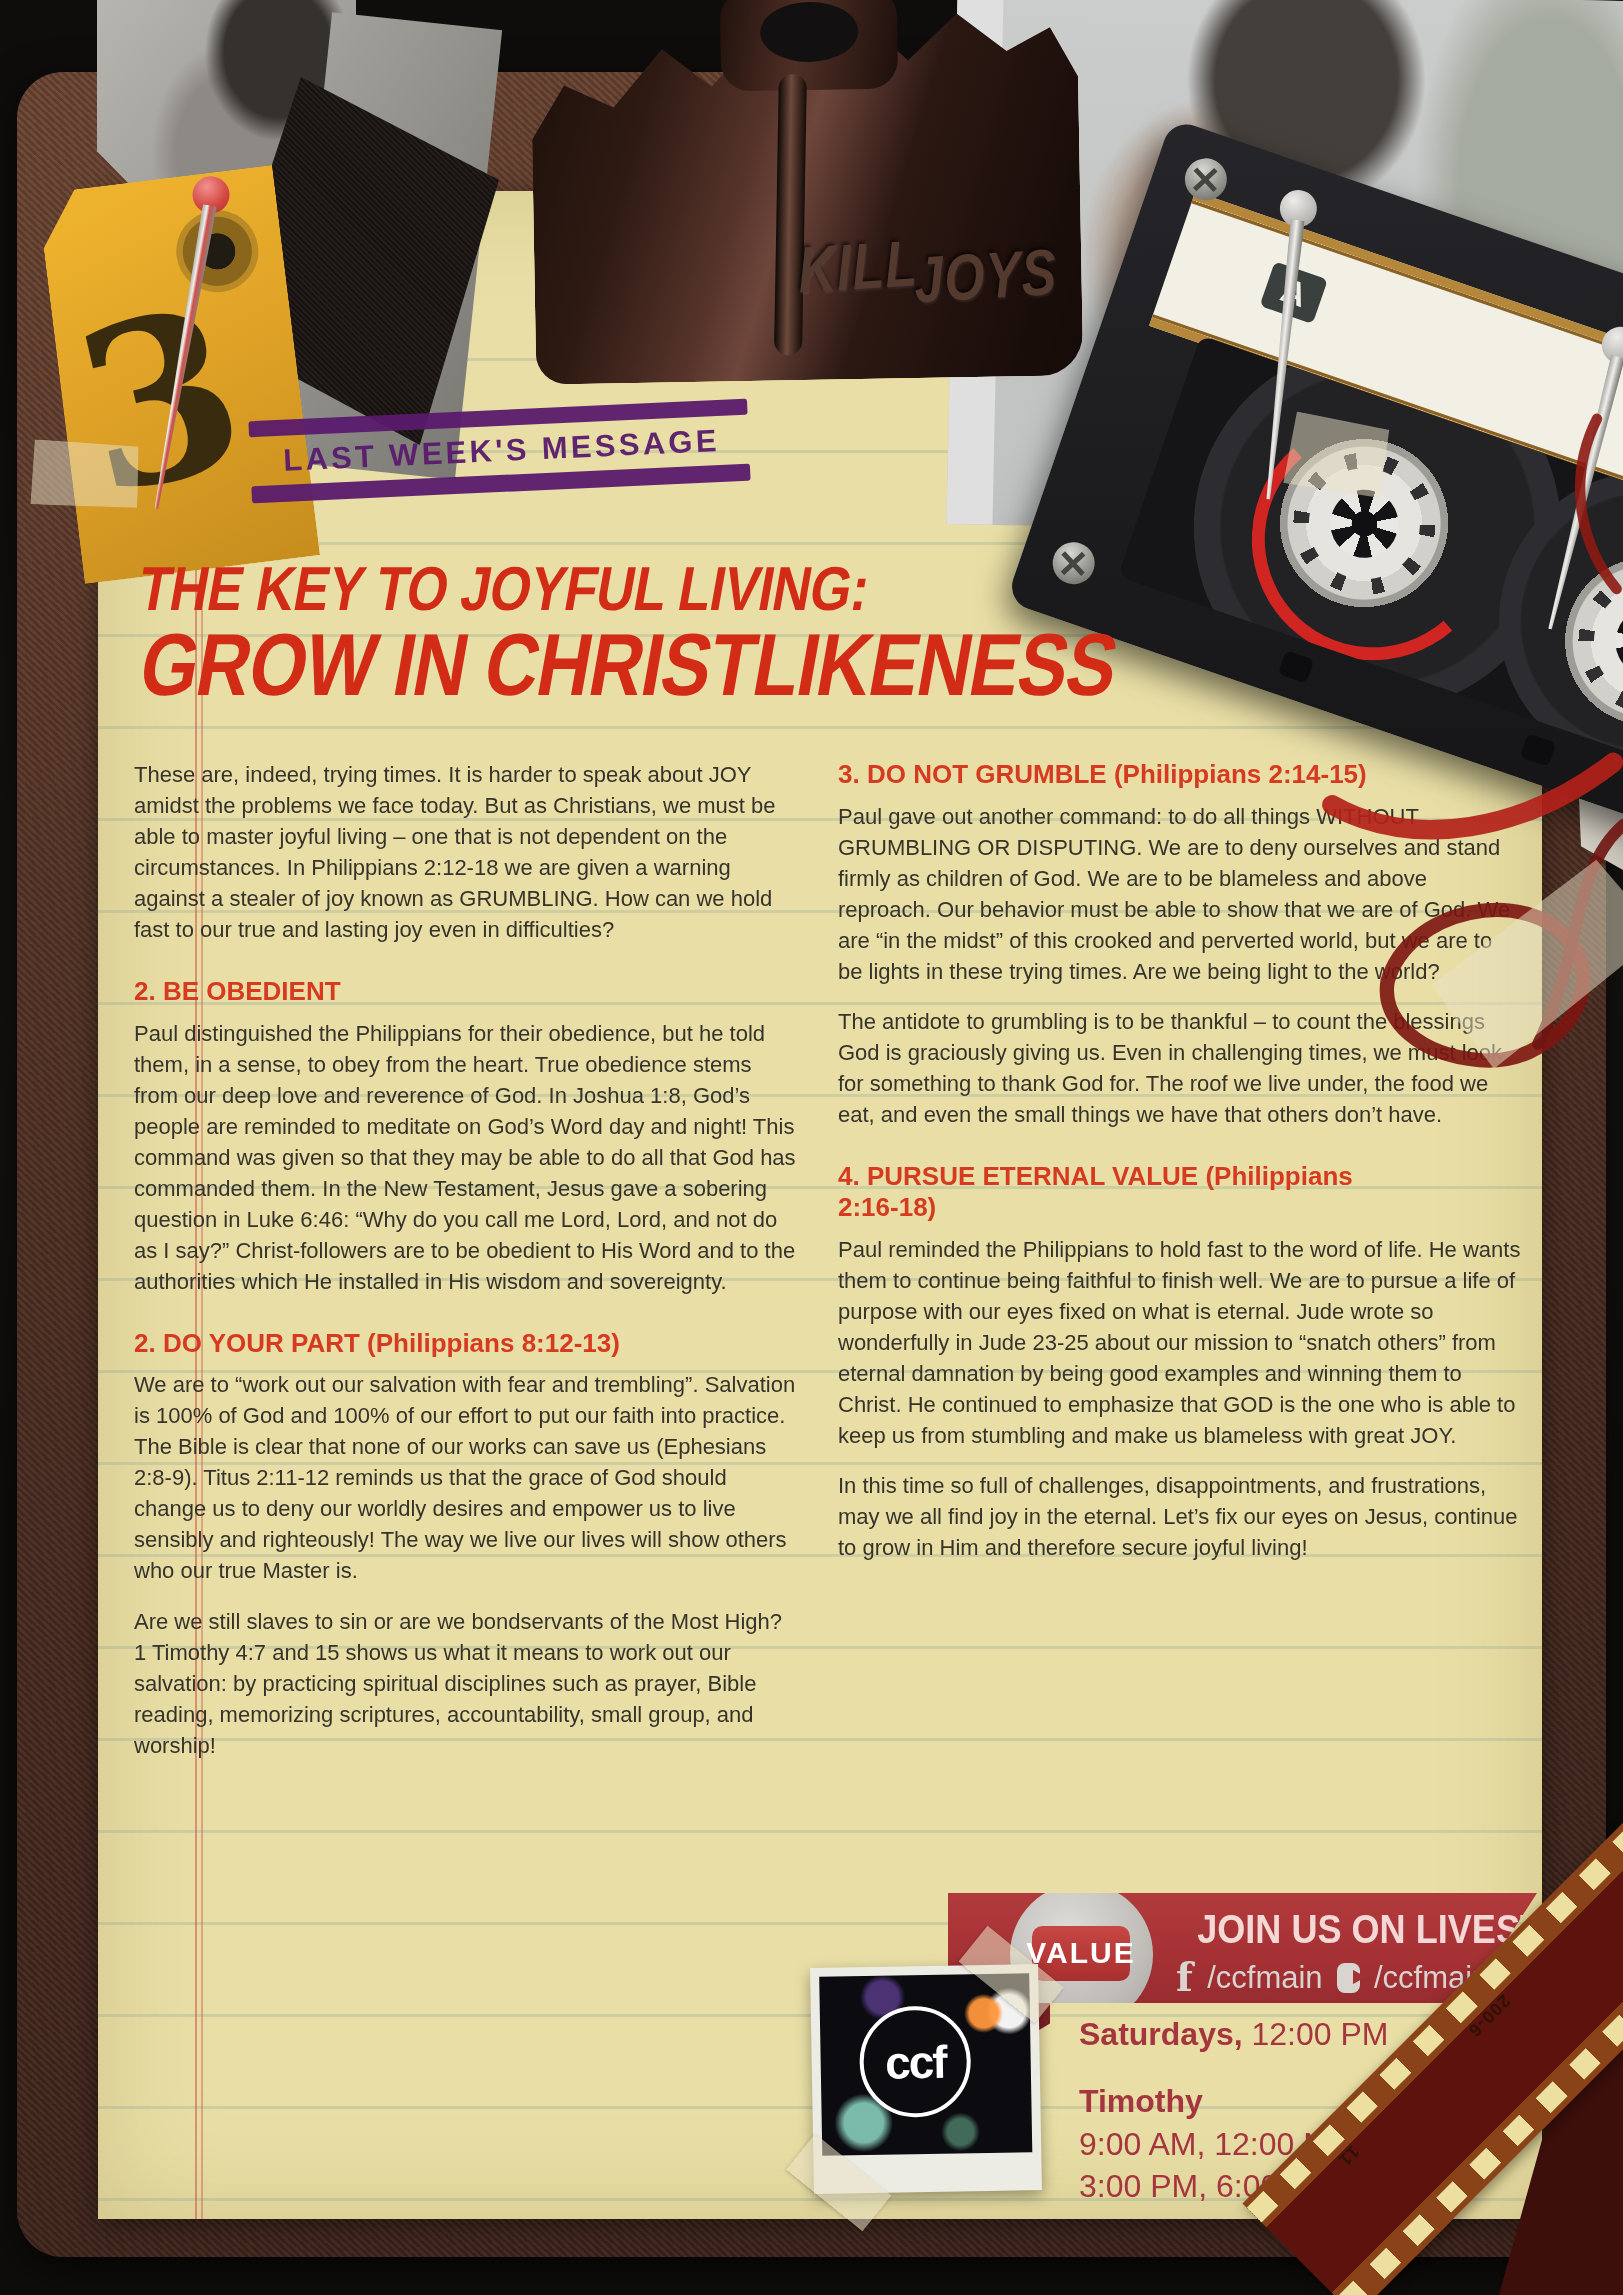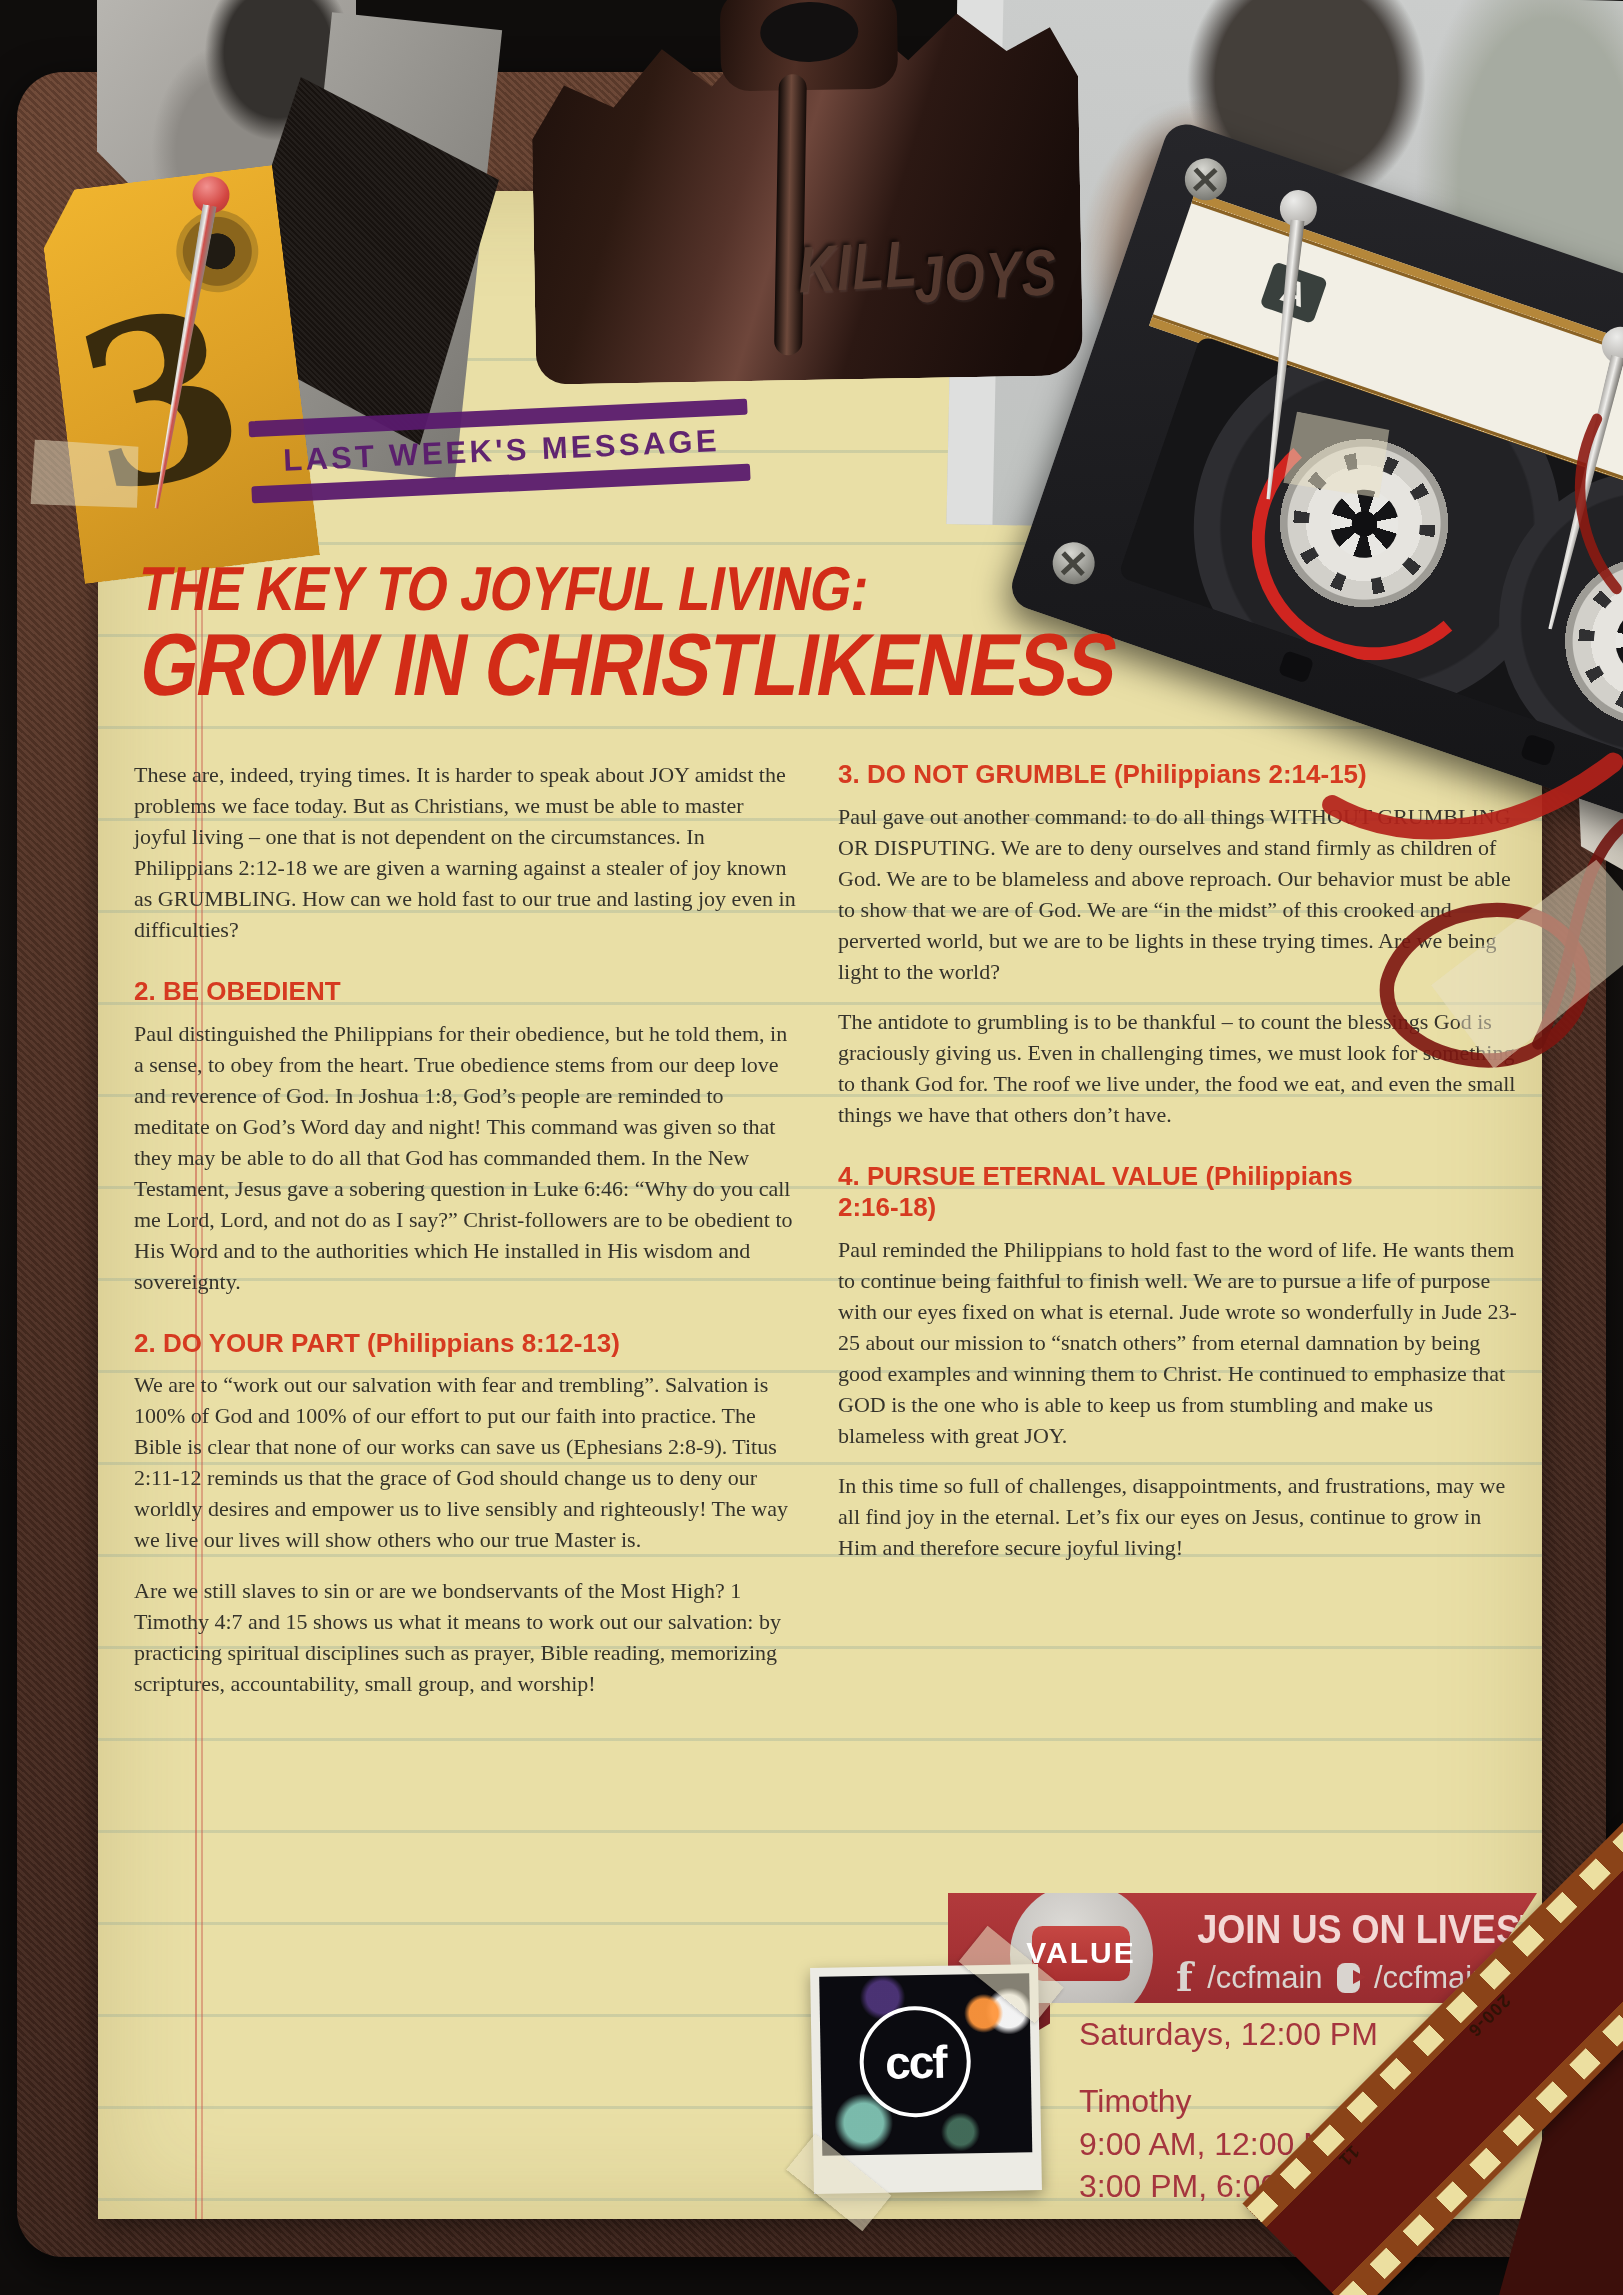--- a/index.html
+++ b/index.html
@@ -138,21 +138,21 @@
   
   .title1{left:134px;top:558px;color:#d22c17;font-weight:bold;font-size:62px;line-height:1;
         transform:skewX(-10deg) scaleX(.85);transform-origin:left bottom;white-space:nowrap;letter-spacing:-0.7px;}
   .title2{left:134px;top:621px;color:#d22c17;font-weight:bold;font-size:88px;line-height:1;
         transform:skewX(-10deg) scaleX(.84);transform-origin:left bottom;white-space:nowrap;letter-spacing:-1.3px;}
 
   
   .col{color:#35332b;font-size:22px;line-height:31px;}
   .col-left{left:134px;top:759px;width:664px;}
   .col-right{left:838px;top:759px;width:684px;}
-  .col p{margin:0 0 19.6px 0;font-family:Liberation Serif, serif;}
+  .col p{margin:0 0 19.6px 0;}
   .sec{color:#d63a20;font-size:26px;line-height:31px;font-weight:bold;margin:31px 0 10.5px 0;}
   .col > :first-child{margin-top:0;}
   .sec-narrow{max-width:576px;}
 
   
   .tape{background:rgba(233,225,197,.5);box-shadow:0 2px 5.2px rgba(0,0,0,.18);
         clip-path:polygon(2% 0,98% 3%,100% 97%,1% 100%);}
   .t1{left:31px;top:442px;width:108px;height:65px;transform:rotate(3deg);}
   .t2{left:1437px;top:910px;width:216px;height:105px;transform:rotate(-38deg);}
   .t3{left:1288px;top:419px;width:98px;height:73px;transform:rotate(10deg);}
@@ -191,21 +191,21 @@
   .ccfring{left:39px;top:31px;width:103px;height:103px;border:4.6px solid #fff;border-radius:50%;
         display:flex;align-items:center;justify-content:center;color:#fff;font-weight:bold;
         font-size:46px;letter-spacing:-2px;}
   .ptape{background:rgba(233,225,197,.55);box-shadow:0 1.3px 3.9px rgba(0,0,0,.2);}
   .pt1{right:-22px;top:-13px;width:98px;height:46px;transform:rotate(40deg);}
   .pt2{left:-23.6px;bottom:-11.8px;width:98px;height:46px;transform:rotate(40deg);}
 
   
   .sched{left:1079px;top:2016px;color:#a5353e;font-size:32px;line-height:1.15;}
   .sched .row1{margin-bottom:30px;}
-  .sched b{font-weight:normal;}
+  .sched b{font-weight:bold;}
   .sched .sun{margin-bottom:6.5px;}
   .sched .tline{margin-bottom:5.2px;}
 
   
   .filmback{left:1499px;top:2047px;width:125px;height:248px;
         clip-path:polygon(55% 0,100% 0,100% 100%,0 100%);background:#3c0f0b;}
   .film{left:1299px;top:2180px;width:655px;height:160px;transform:rotate(-45deg);transform-origin:0 50%;
         background:linear-gradient(180deg,#8a4318 0 21%,#5c130e 21% 79%,#8a4318 79%);
         box-shadow:0 3.9px 13px rgba(0,0,0,.4);}
   .holes{position:absolute;left:0;right:0;height:21px;

